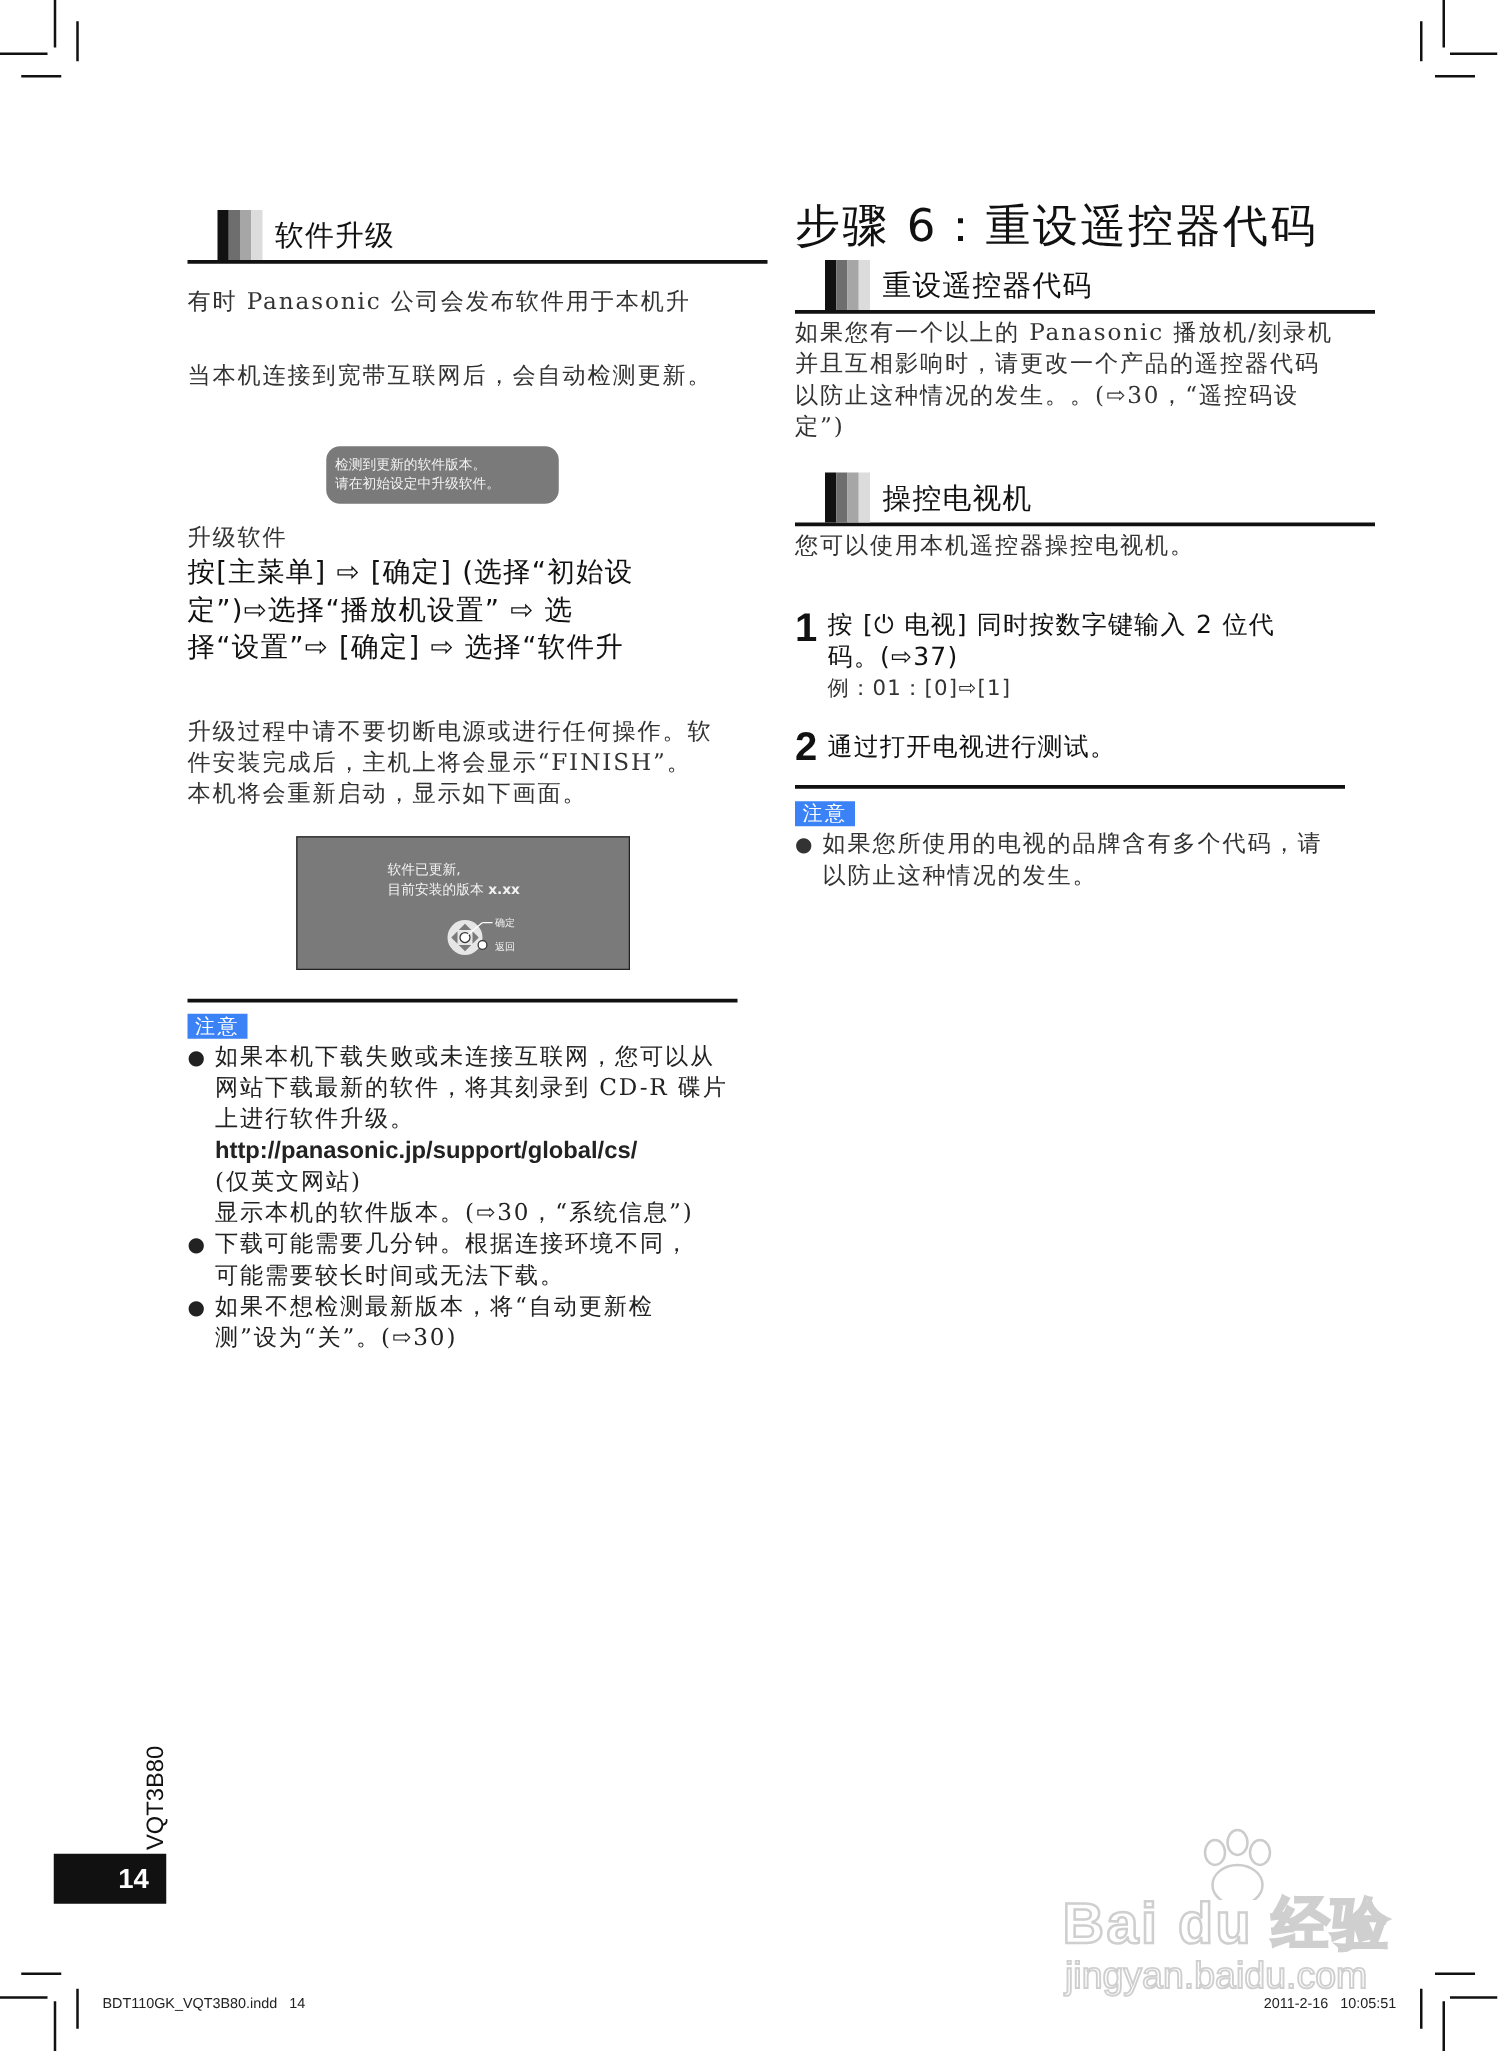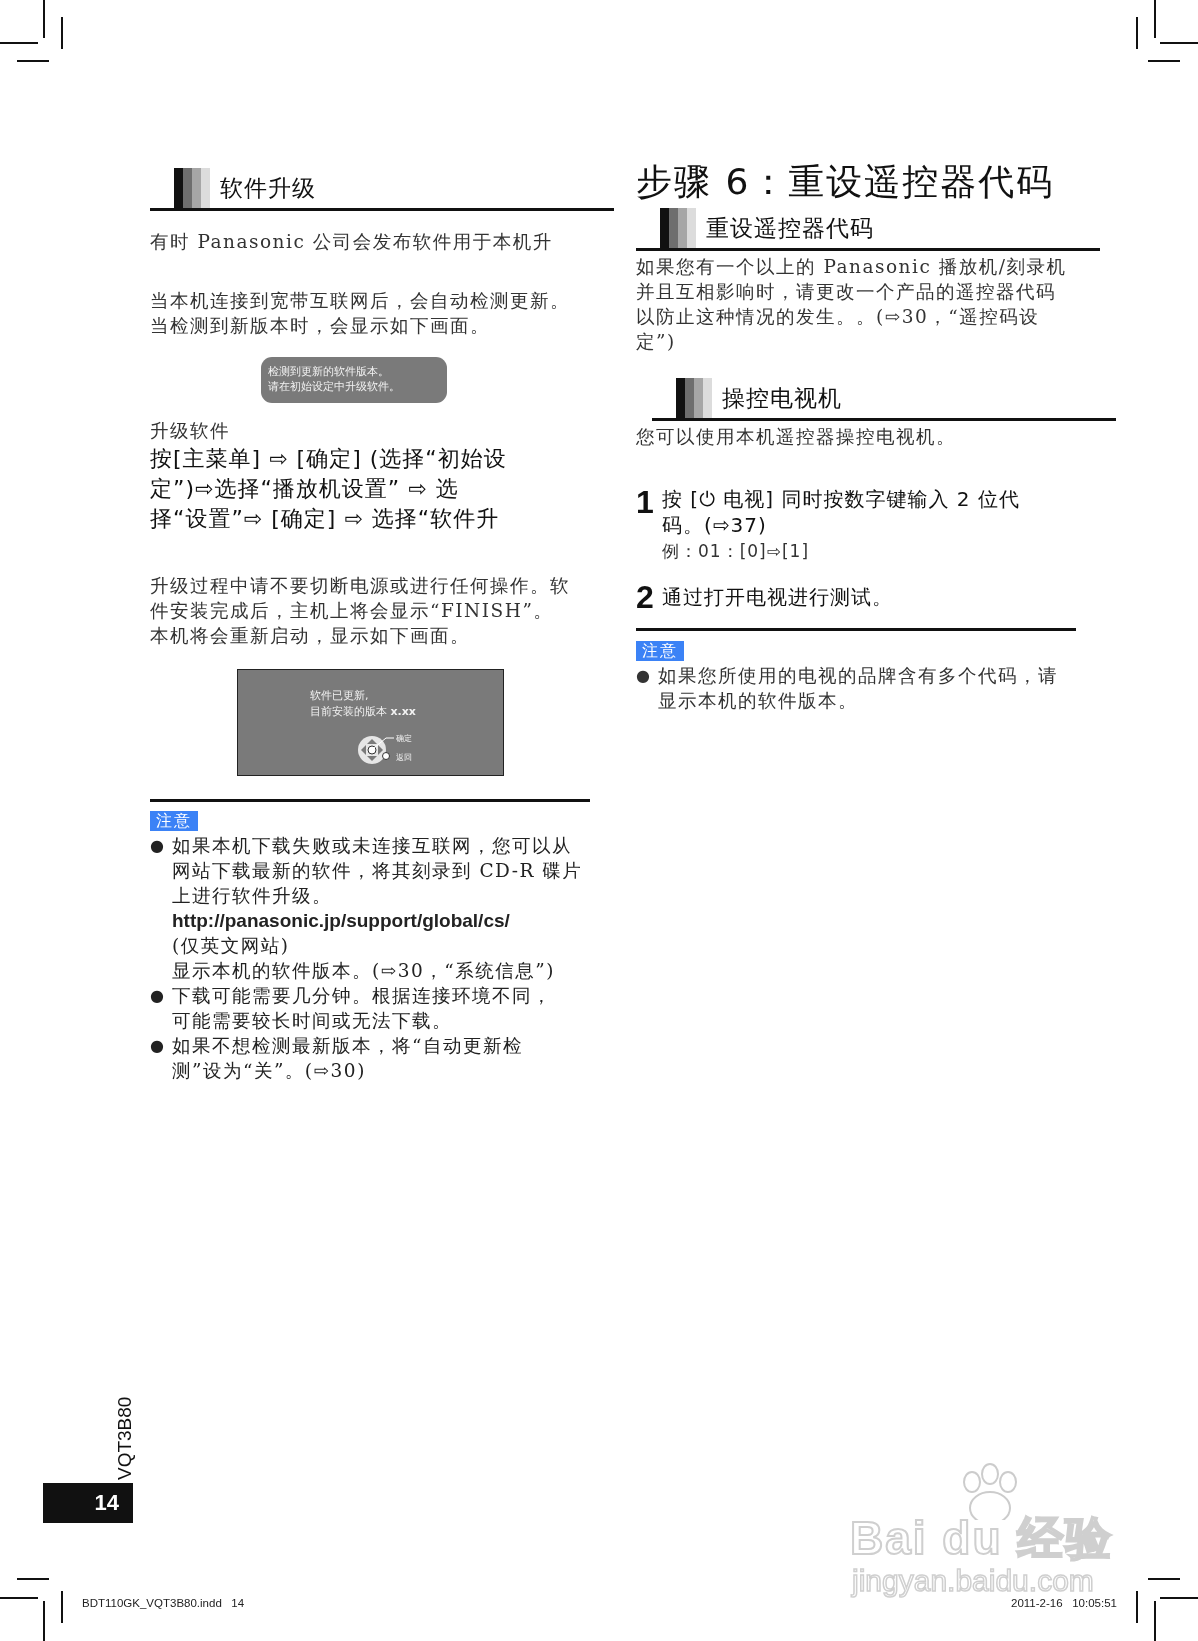--- a/index.html
+++ b/index.html
@@ -49,21 +49,20 @@
       <span style="background:#dcdcdc"></span>
   </div>
   <span class="sec-title">软件升级</span>
 </div>
 
 <div class="abs p" style="left:150px;top:229px;width:440px;">
   <div>有时 Panasonic 公司会发布软件用于本机升</div>
 </div>
 <div class="abs p" style="left:150px;top:288px;width:440px;">
   <div>当本机连接到宽带互联网后，会自动检测更新。</div>
-  <div>当检测到新版本时，会显示如下画面。</div>
 </div>
 
 <div class="screen" style="left:261px;top:357px;width:186px;height:46px;font-size:11px;line-height:15px;padding:7px 0 0 7px;box-sizing:border-box;border-radius:11px;">
   <div>检测到更新的软件版本。</div>
   <div>请在初始设定中升级软件。</div>
 </div>
 
 <div class="abs p" style="left:150px;top:418px;">升级软件</div>
 <div class="abs pb" style="left:150px;top:444px;width:450px;">
   <div>按[主菜单] ⇨ [确定] (选择“初始设</div>
@@ -143,21 +142,21 @@
   </div>
   <span class="sec-title">重设遥控器代码</span>
 </div>
 <div class="abs p" style="left:636px;top:254px;width:450px;">
   <div>如果您有一个以上的 Panasonic 播放机/刻录机</div>
   <div>并且互相影响时，请更改一个产品的遥控器代码</div>
   <div>以防止这种情况的发生。。(⇨30，“遥控码设</div>
   <div>定”)</div>
 </div>
 
-<div class="sec-head" style="left:652px;top:378px;width:440px;align-items:center;">
+<div class="sec-head" style="left:636px;top:378px;width:440px;align-items:center;">
   <div class="sec-bars">
     <span style="background:#111"></span>
       <span style="background:#6e6e6e"></span>
       <span style="background:#a6a6a6"></span>
       <span style="background:#dcdcdc"></span>
   </div>
   <span class="sec-title">操控电视机</span>
 </div>
 <div class="abs p" style="left:636px;top:424px;">您可以使用本机遥控器操控电视机。</div>
 
@@ -175,21 +174,21 @@
 </div>
 
 <div class="rule" style="left:636px;top:628px;width:440px;"></div>
 <div class="abs" style="left:636px;top:641px;width:450px;">
   <span class="note-tag">注意</span>
   <div class="p" style="color:#333;margin-top:2px;">
     <div class="bullet-row">
       <span class="bullet">●</span>
       <div>
         <div>如果您所使用的电视的品牌含有多个代码，请</div>
-        <div>显示本机的软件版本。</div>
+        <div>以防止这种情况的发生。</div>
       </div>
     </div>
   </div>
 </div>
 
 <div class="abs" style="left:112px;top:1385px;width:30px;height:95px;">
   <div style="position:absolute;left:0;bottom:0;transform-origin:left bottom;transform:rotate(-90deg) translate(0,24px);font-family:'Liberation Sans',sans-serif;font-size:19px;white-space:nowrap;color:#111;">VQT3B80</div>
 </div>
 <div class="abs" style="left:43px;top:1483px;width:90px;height:40px;background:#111;color:#fff;font-family:'Liberation Sans',sans-serif;font-weight:bold;font-size:22px;line-height:40px;text-align:right;padding-right:14px;box-sizing:border-box;">14</div>
 

